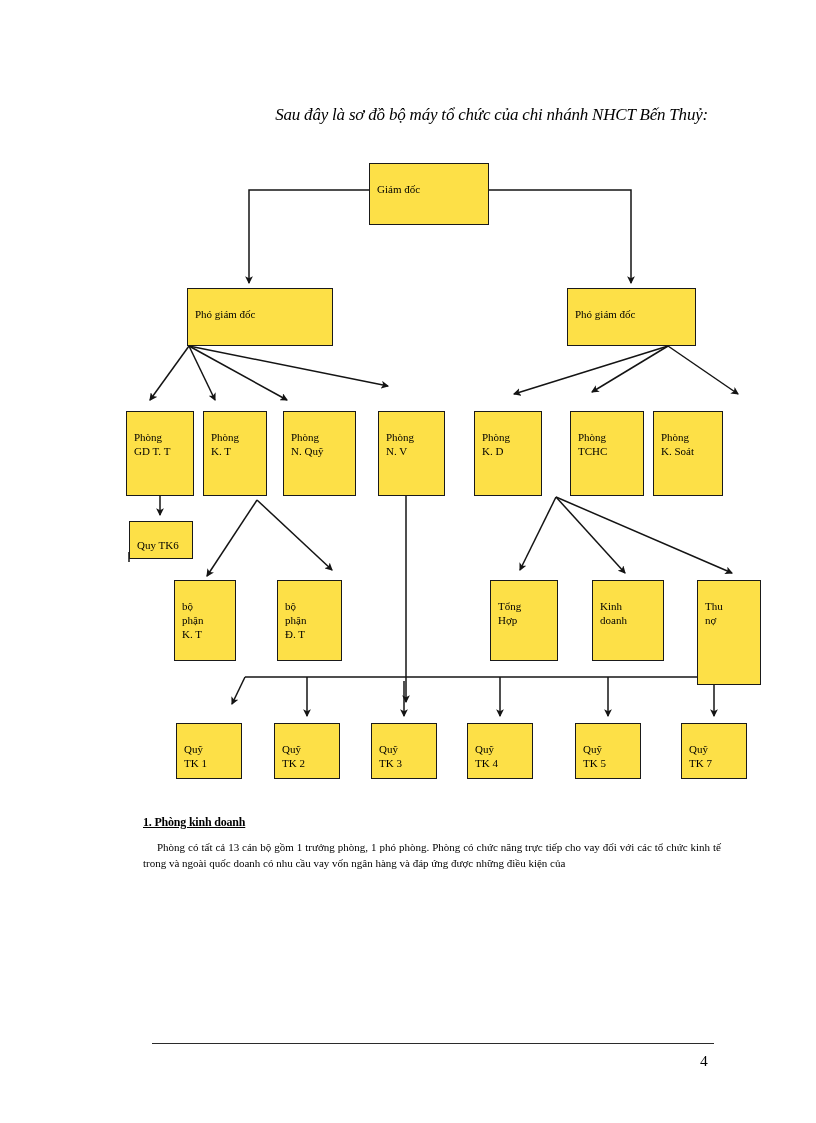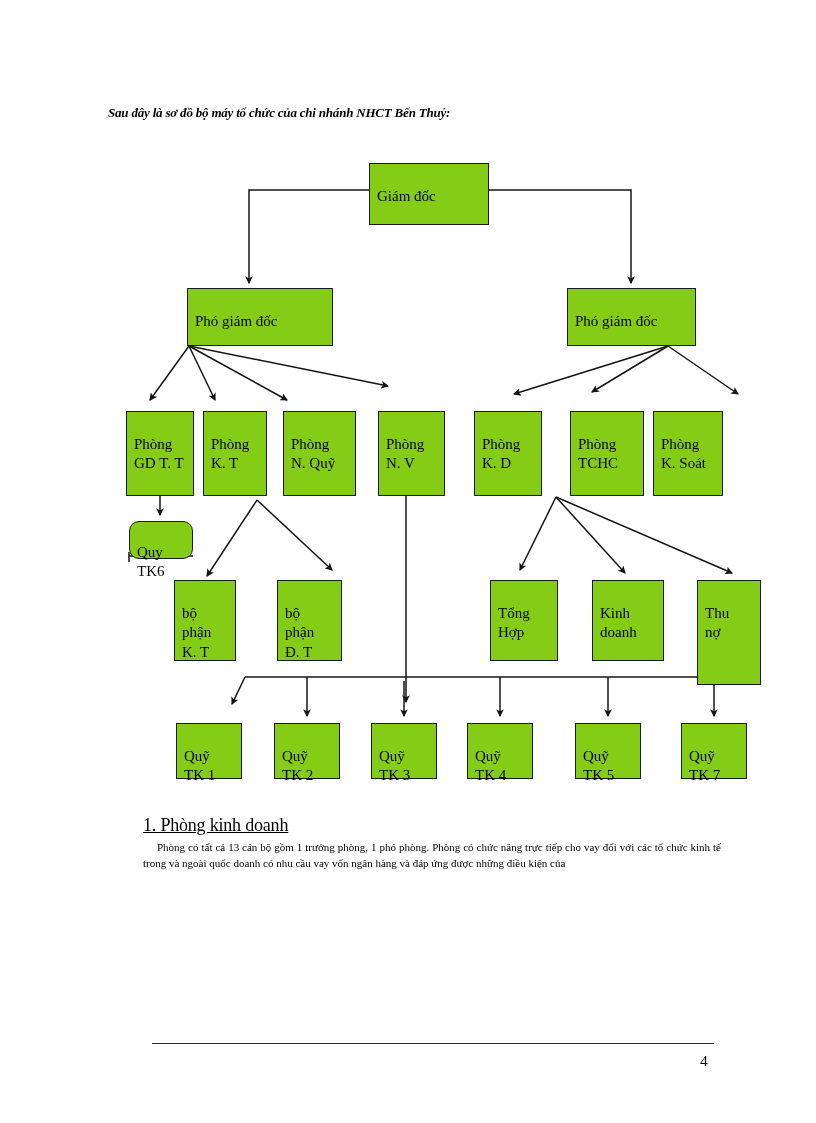--- a/index.html
+++ b/index.html
@@ -18,58 +18,58 @@
     background: #ffffff;
     overflow: hidden;
   }
 
   
   .doc-title {
     position: absolute;
     left: 108px;
     top: 105px;
     width: 600px;
-    text-align: left;
-    font-weight: bold;
+    text-align: right;
+    font-weight: normal;
     font-style: italic;
-    font-size: 13px;
+    font-size: 17px;
     letter-spacing: -0.2px;
     white-space: nowrap;
   }
 
   
   #diagram {
     position: absolute;
     left: 0;
     top: 0;
     width: 816px;
     height: 1123px;
     pointer-events: none;
   }
 
   
   .node {
     position: absolute;
     box-sizing: border-box;
     border: 1.3px solid #1a1a1a;
-    background: #84cc16;
-    font-size: 15px;
+    background: #fde047;
+    font-size: 11px;
     line-height: 1.28;
     padding: 4px 7px 3px 7px;
     white-space: pre-line;
   }
   .node .ln { display: block; }
 
   
   .sec-heading {
     position: absolute;
     left: 143px;
     top: 815px;
-    font-size: 18px;
-    font-weight: normal;
+    font-size: 12px;
+    font-weight: bold;
     text-decoration: underline;
     letter-spacing: -0.2px;
     white-space: nowrap;
   }
   .body-par {
     position: absolute;
     left: 143px;
     top: 840px;
     width: 578px;
     font-size: 11px;
@@ -181,21 +181,21 @@
   </div>
   <div class="node" style="left:570px; top:411px; width:74px; height:85px;">
     <span class="ln">Phòng
 TCHC</span>
   </div>
   <div class="node" style="left:653px; top:411px; width:70px; height:85px;">
     <span class="ln">Phòng
 K. Soát</span>
   </div>
 
-  <div class="node" style="left:129px; top:521px; width:64px; height:38px; padding-top:2px;border-radius:10px;">
+  <div class="node" style="left:129px; top:521px; width:64px; height:38px; padding-top:2px;">
     <span class="ln">Quy TK6</span>
   </div>
 
   <div class="node" style="left:174px; top:580px; width:62px; height:81px;">
     <span class="ln">bộ
 phận
 K. T</span>
   </div>
   <div class="node" style="left:277px; top:580px; width:65px; height:81px;">
     <span class="ln">bộ

